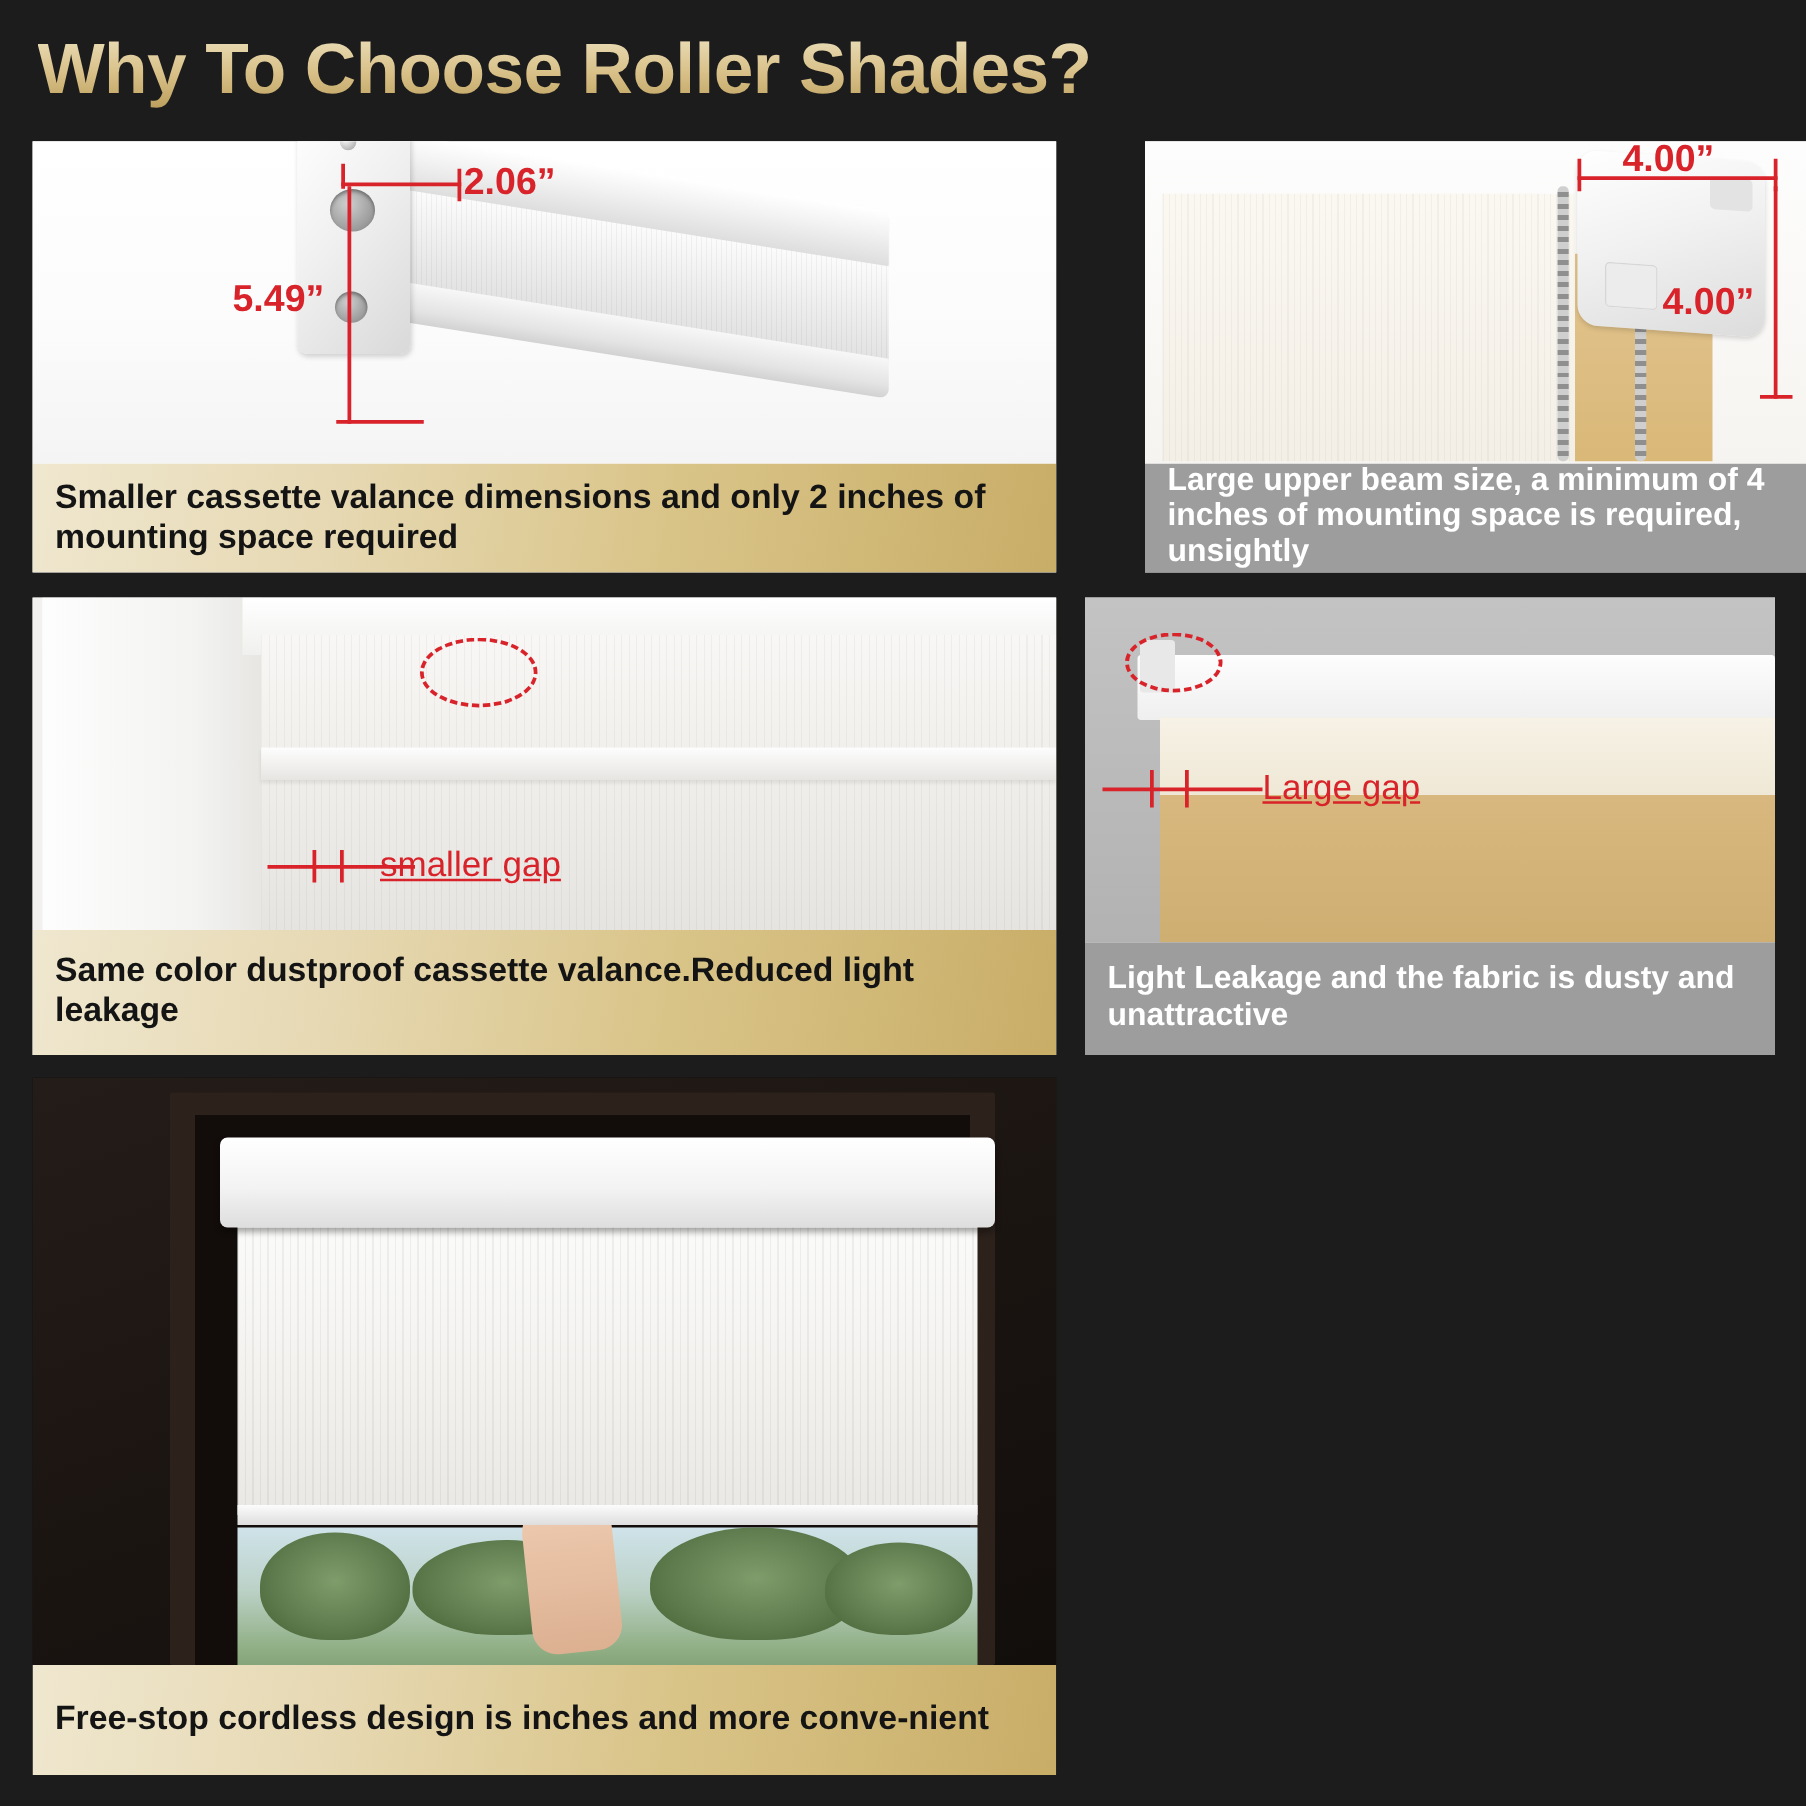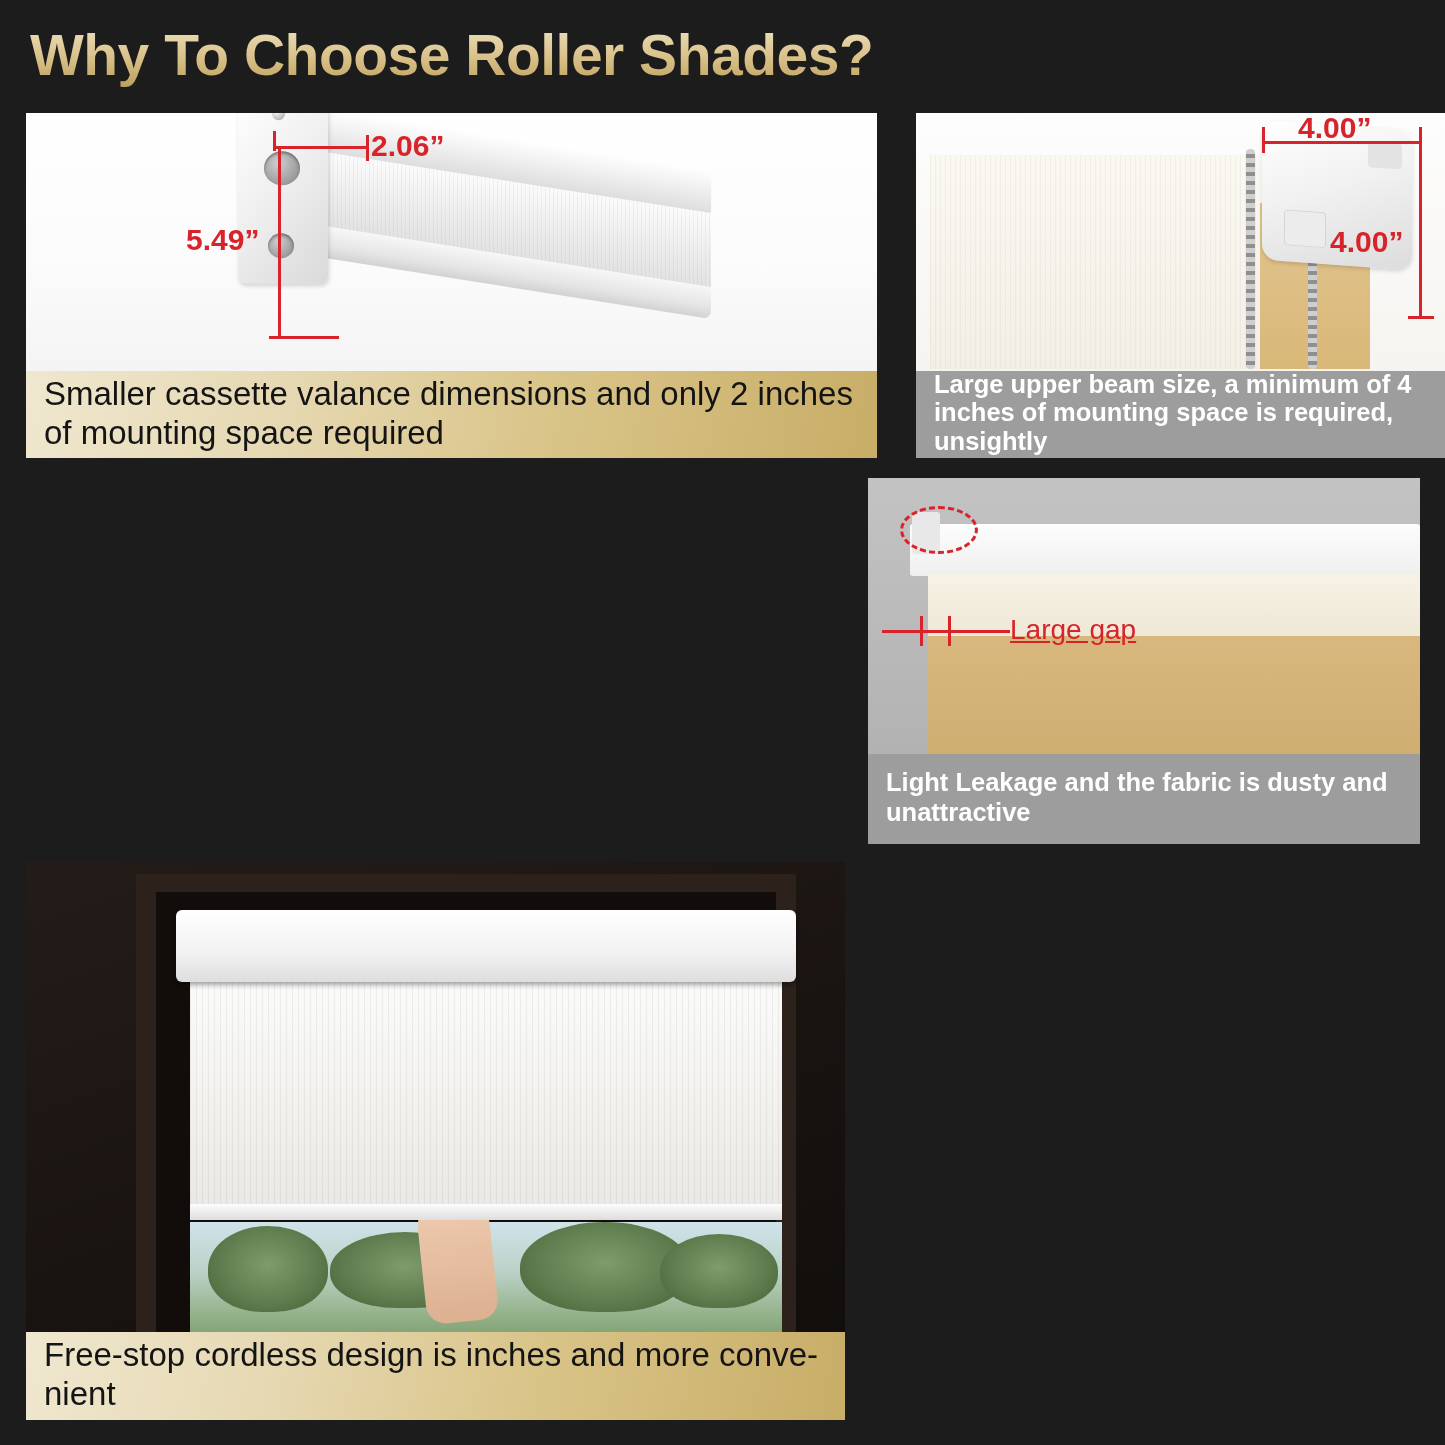--- a/index.html
+++ b/index.html
@@ -45,38 +45,38 @@
     position: absolute;
     left: 0; right: 0; top: 0;
     overflow: hidden;
   }
   .caption {
     position: absolute;
     left: 0; right: 0; bottom: 0;
     box-sizing: border-box;
     display: flex;
     align-items: center;
-    font-size: 33px;
-    font-weight: 400;
+    font-size: 27px;
+    font-weight: 700;
     line-height: 1.17;
     color: #1d1d1d;
     padding: 8px 16px 10px 18px;
   }
   .cap-gold {
     background: linear-gradient(100deg, #efe7cf 0%, #e6d8b2 30%, #d9c488 62%, #c8ad67 100%);
     color: #141414;
   }
   .cap-gray {
     background: #9d9d9d;
     color: #ffffff;
     font-weight: bold;
   }
 
   
-  #p1 { left: 26px; top: 113px; width: 819px; height: 345px; padding-left: 32px; }
+  #p1 { left: 26px; top: 113px; width: 819px; height: 345px; }
   #p1 .photo { height: 258px; background:
       linear-gradient(180deg,#ffffff 0%, #fbfbfb 60%, #f4f4f4 100%); }
   #p1 .caption { height: 87px; }
 
   .valance {
     position: absolute;
     left: 255px; top: 22px;
     width: 430px; height: 175px;
     transform: skewY(9deg);
   }
@@ -362,20 +362,36 @@
       <div class="dimline" style="left:503px; top:14px; width:3px; height:26px;"></div>
       <div class="dimtext" style="left:382px; top:-2px;">4.00”</div>
 
       <div class="dimline" style="left:503px; top:36px; width:3px; height:170px;"></div>
       <div class="dimline" style="left:492px; top:203px; width:26px; height:3px;"></div>
       <div class="dimtext" style="left:414px; top:112px;">4.00”</div>
     </div>
     <div class="caption cap-gray">Large upper beam size, a minimum of 4 inches of mounting space is required, unsightly</div>
   </div>
 
+  <div class="panel" id="p3">
+    <div class="photo">
+      <div class="window-frame">
+        <div class="frame-left"></div>
+        <div class="frame-top"></div>
+        <div class="shade-body"></div>
+        <div class="shade-rail"></div>
+      </div>
+      <div class="dashed-ellipse" style="left:310px; top:32px; width:88px; height:50px;"></div>
+      <div class="dimline" style="left:188px; top:214px; width:118px; height:3px;"></div>
+      <div class="dimline" style="left:224px; top:202px; width:3px; height:26px;"></div>
+      <div class="dimline" style="left:246px; top:202px; width:3px; height:26px;"></div>
+      <div class="gaplabel" style="left:278px; top:198px;">smaller gap</div>
+    </div>
+    <div class="caption cap-gold">Same color dustproof cassette valance.Reduced light leakage</div>
+  </div>
 
   <div class="panel" id="p4">
     <div class="photo">
       <div class="p4-wall"></div>
       <div class="p4-top-white"></div>
       <div class="p4-fabric-light"></div>
       <div class="p4-fabric-tan"></div>
       <div class="p4-bracket"></div>
       <div class="dashed-ellipse" style="left:32px; top:28px; width:72px; height:42px;"></div>
       <div class="dimline" style="left:14px; top:152px; width:128px; height:3px;"></div>

